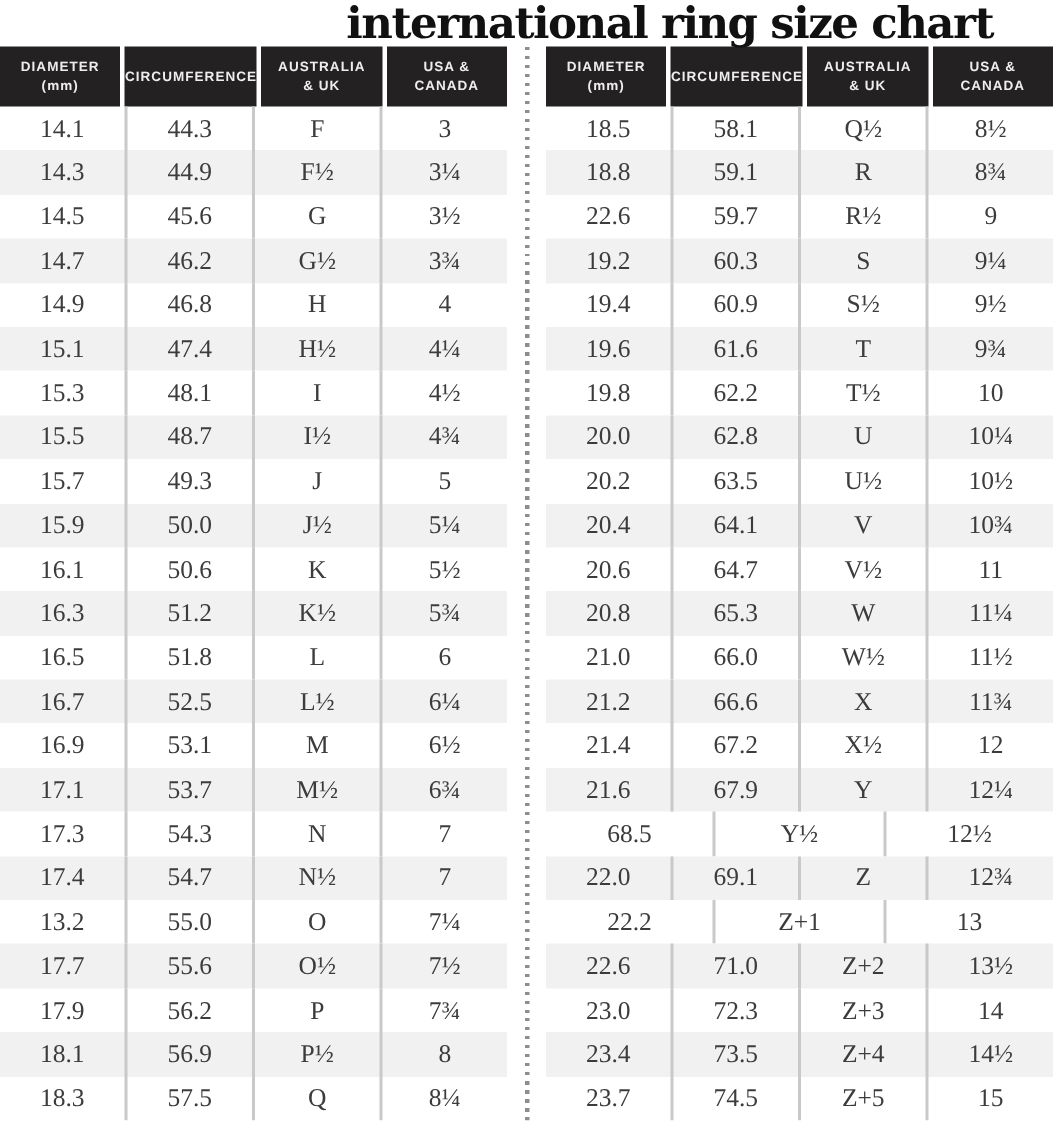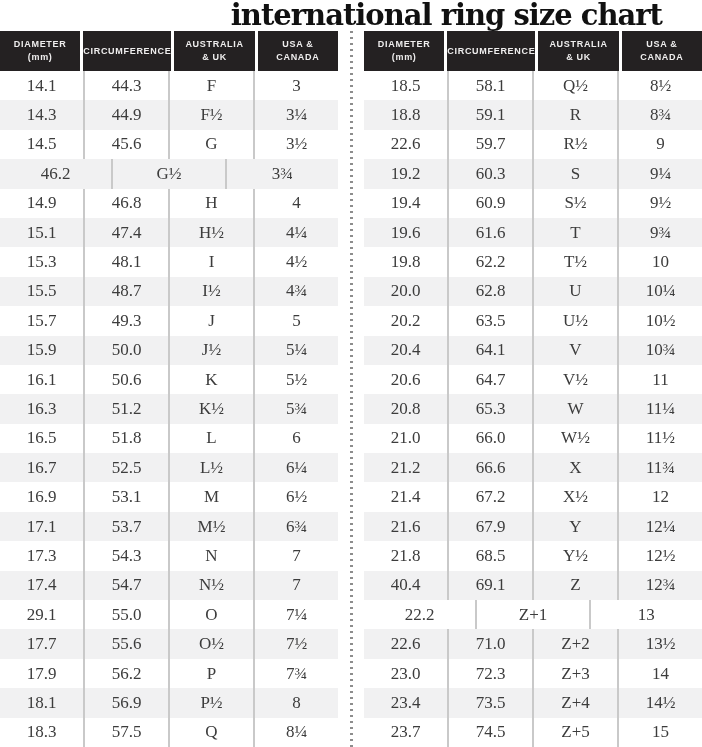--- a/index.html
+++ b/index.html
@@ -143,20 +143,21 @@
             <div class="tcell">F½</div>
             <div class="tcell">3¼</div>
           </div>
           <div class="trow">
             <div class="tcell">14.5</div>
             <div class="tcell">45.6</div>
             <div class="tcell">G</div>
             <div class="tcell">3½</div>
           </div>
           <div class="trow">
+            <div class="tcell">14.7</div>
             <div class="tcell">46.2</div>
             <div class="tcell">G½</div>
             <div class="tcell">3¾</div>
           </div>
           <div class="trow">
             <div class="tcell">14.9</div>
             <div class="tcell">46.8</div>
             <div class="tcell">H</div>
             <div class="tcell">4</div>
           </div>
@@ -232,21 +233,21 @@
             <div class="tcell">N</div>
             <div class="tcell">7</div>
           </div>
           <div class="trow">
             <div class="tcell">17.4</div>
             <div class="tcell">54.7</div>
             <div class="tcell">N½</div>
             <div class="tcell">7</div>
           </div>
           <div class="trow">
-            <div class="tcell">29.1</div>
+            <div class="tcell">13.2</div>
             <div class="tcell">55.0</div>
             <div class="tcell">O</div>
             <div class="tcell">7¼</div>
           </div>
           <div class="trow">
             <div class="tcell">17.7</div>
             <div class="tcell">55.6</div>
             <div class="tcell">O½</div>
             <div class="tcell">7½</div>
           </div>
@@ -385,27 +386,26 @@
             <div class="tcell">X½</div>
             <div class="tcell">12</div>
           </div>
           <div class="trow">
             <div class="tcell">21.6</div>
             <div class="tcell">67.9</div>
             <div class="tcell">Y</div>
             <div class="tcell">12¼</div>
           </div>
           <div class="trow">
-            <div class="tcell">21.8</div>
             <div class="tcell">68.5</div>
             <div class="tcell">Y½</div>
             <div class="tcell">12½</div>
           </div>
           <div class="trow">
-            <div class="tcell">40.4</div>
+            <div class="tcell">22.0</div>
             <div class="tcell">69.1</div>
             <div class="tcell">Z</div>
             <div class="tcell">12¾</div>
           </div>
           <div class="trow">
             <div class="tcell">22.2</div>
             <div class="tcell">Z+1</div>
             <div class="tcell">13</div>
           </div>
           <div class="trow">

